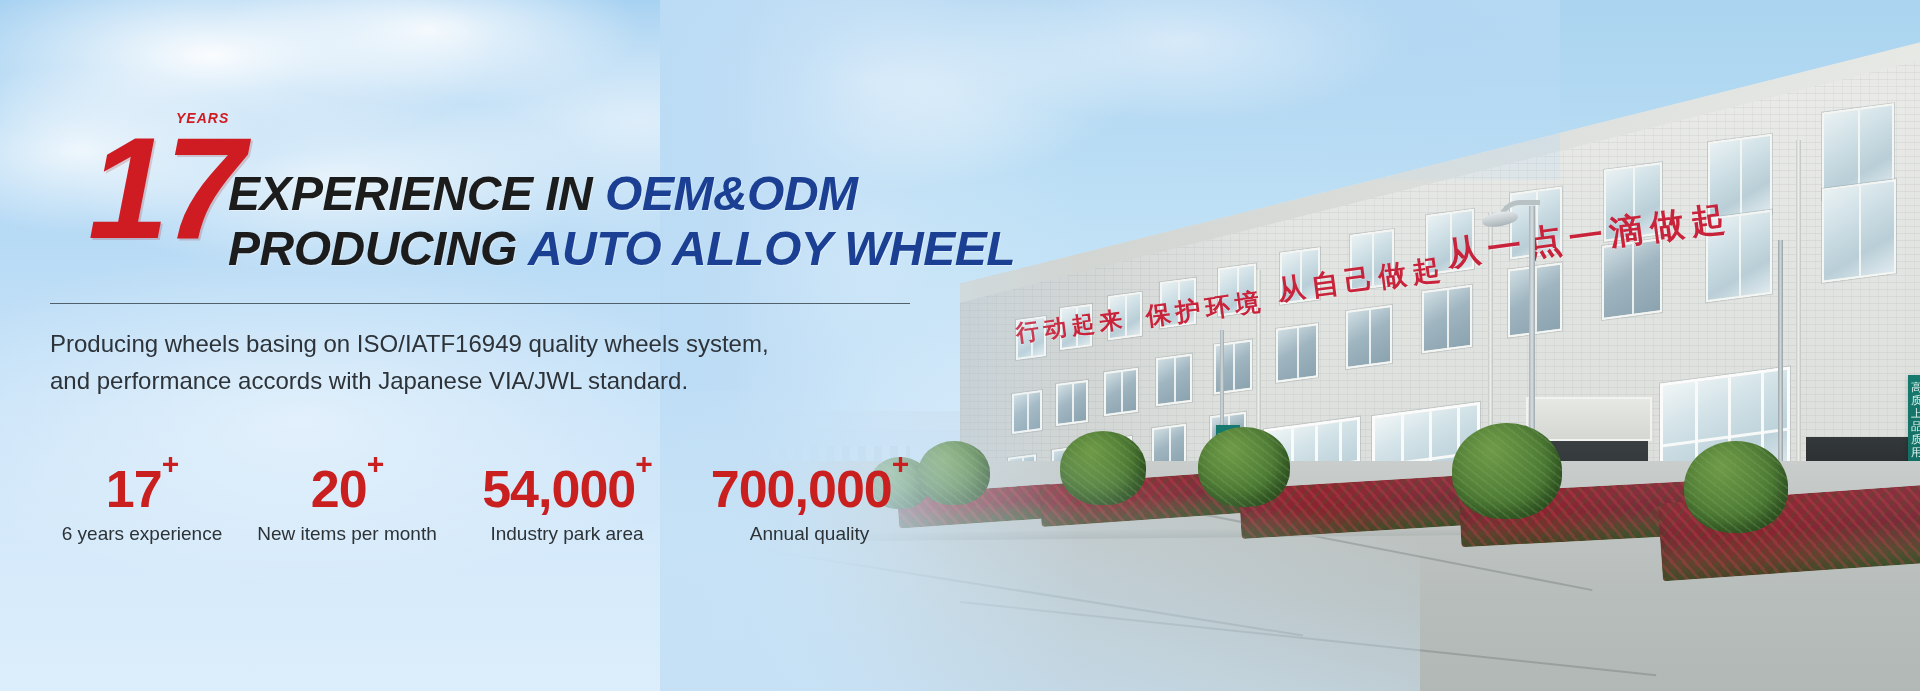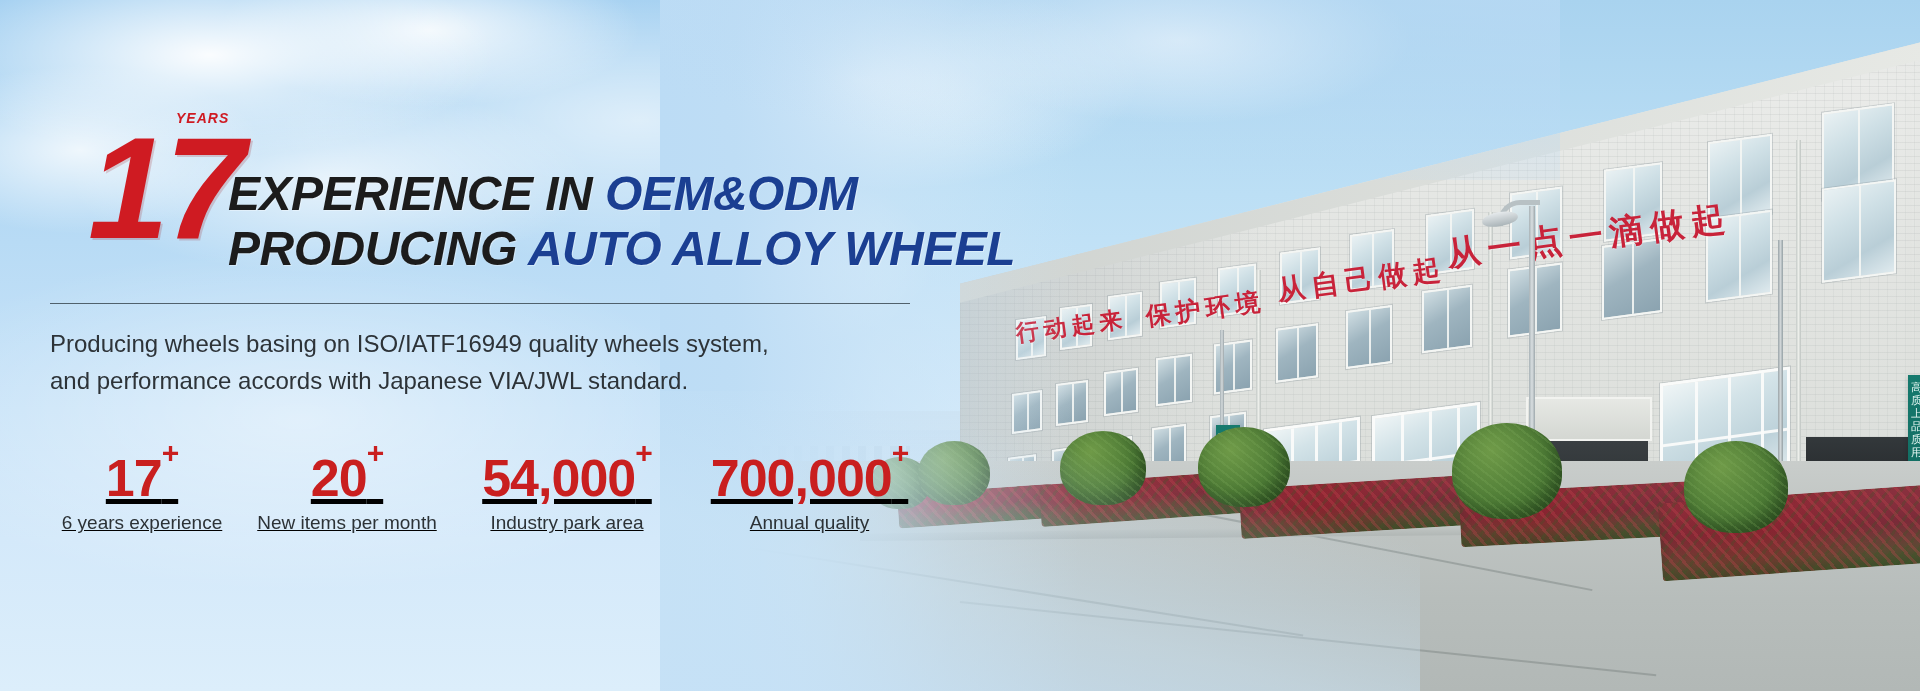--- a/index.html
+++ b/index.html
@@ -328,22 +328,22 @@
   }
 
   .para{
     position:absolute; left:50px; top:325px; width:860px;
     font-size:24px; line-height:37px;
     color:#2d3338;
     font-family:"Liberation Sans", sans-serif;
   }
 
   .stats{
-    position:absolute; left:42px; top:440px; width:930px;
-    display:flex; align-items:flex-start;text-decoration:underline;
+    position:absolute; left:42px; top:451px; width:930px;
+    display:flex; align-items:flex-start;
   }
   .stat{ text-align:center; }
   .stat-1{ width:200px; }
   .stat-2{ width:210px; }
   .stat-3{ width:230px; }
   .stat-4{ width:255px; }
   .stat-num{
     color:#c91f1f;
     font-size:52px; line-height:56px; font-weight:700;
     font-family:"Liberation Sans", sans-serif;

